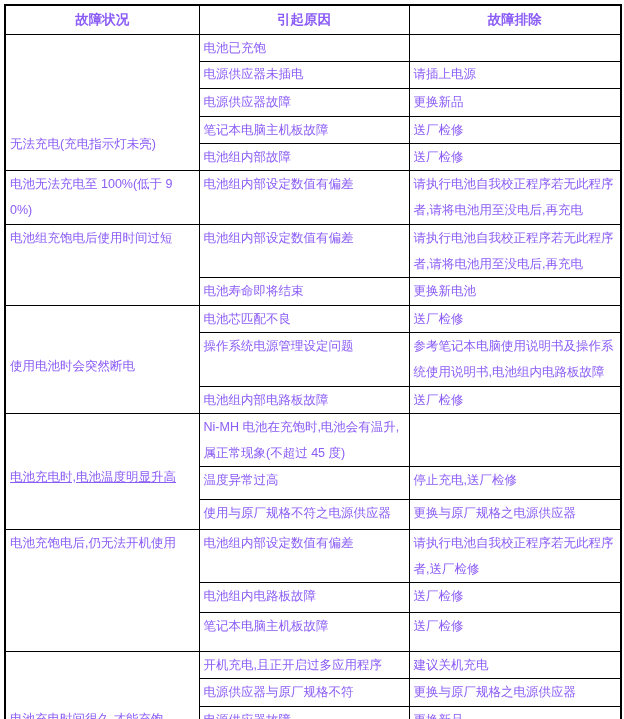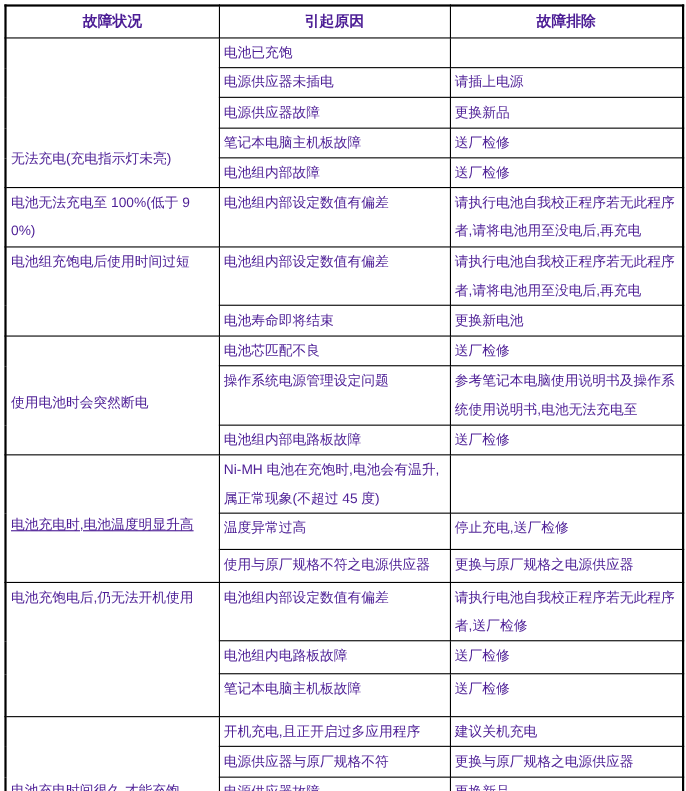--- a/index.html
+++ b/index.html
@@ -7,21 +7,21 @@
     width:624px;min-height:719px;box-sizing:border-box;
     padding:4px;background:#ffffff;
     font-family:"Liberation Sans","DejaVu Sans",sans-serif;
   }
   table.fault-table{
     border-collapse:collapse;table-layout:fixed;width:616px;
     border:2px solid #000000;
   }
   .fault-table th,.fault-table td{
     border:1px solid #000000;
-    color:#4c1d95;
+    color:#8b5cf6;
     overflow:hidden;
     word-break:break-all;
   }
   .fault-table th{
     font-size:13.5px;font-weight:700;text-align:center;vertical-align:middle;
     height:26px;padding:1px 4px;
   }
   .fault-table td{
     font-size:12.5px;vertical-align:top;text-align:left;
     padding:0 4px;line-height:26px;
@@ -81,21 +81,21 @@
           <td class="cause-cell">电池寿命即将结束</td>
           <td class="remedy-cell">更换新电池</td>
         </tr>
         <tr style="height: 26px;">
           <td class="symptom-cell" rowspan="3" style="padding-top: 47px;">使用电池时会突然断电</td>
           <td class="cause-cell">电池芯匹配不良</td>
           <td class="remedy-cell">送厂检修</td>
         </tr>
         <tr style="height: 54px;">
           <td class="cause-cell">操作系统电源管理设定问题</td>
-          <td class="remedy-cell">参考笔记本电脑使用说明书及操作系统使用说明书,电池无法充电至</td>
+          <td class="remedy-cell">参考笔记本电脑使用说明书及操作系统使用说明书,电池组内电路板故障</td>
         </tr>
         <tr style="height: 26px;">
           <td class="cause-cell">电池组内部电路板故障</td>
           <td class="remedy-cell">送厂检修</td>
         </tr>
         <tr style="height: 48px;">
           <td class="symptom-cell" rowspan="3" style="padding-top: 50px; text-decoration: underline;">电池充电时,电池温度明显升高</td>
           <td class="cause-cell">Ni-MH 电池在充饱时,电池会有温升,属正常现象(不超过 45 度)</td>
           <td class="remedy-cell"></td>
         </tr>

